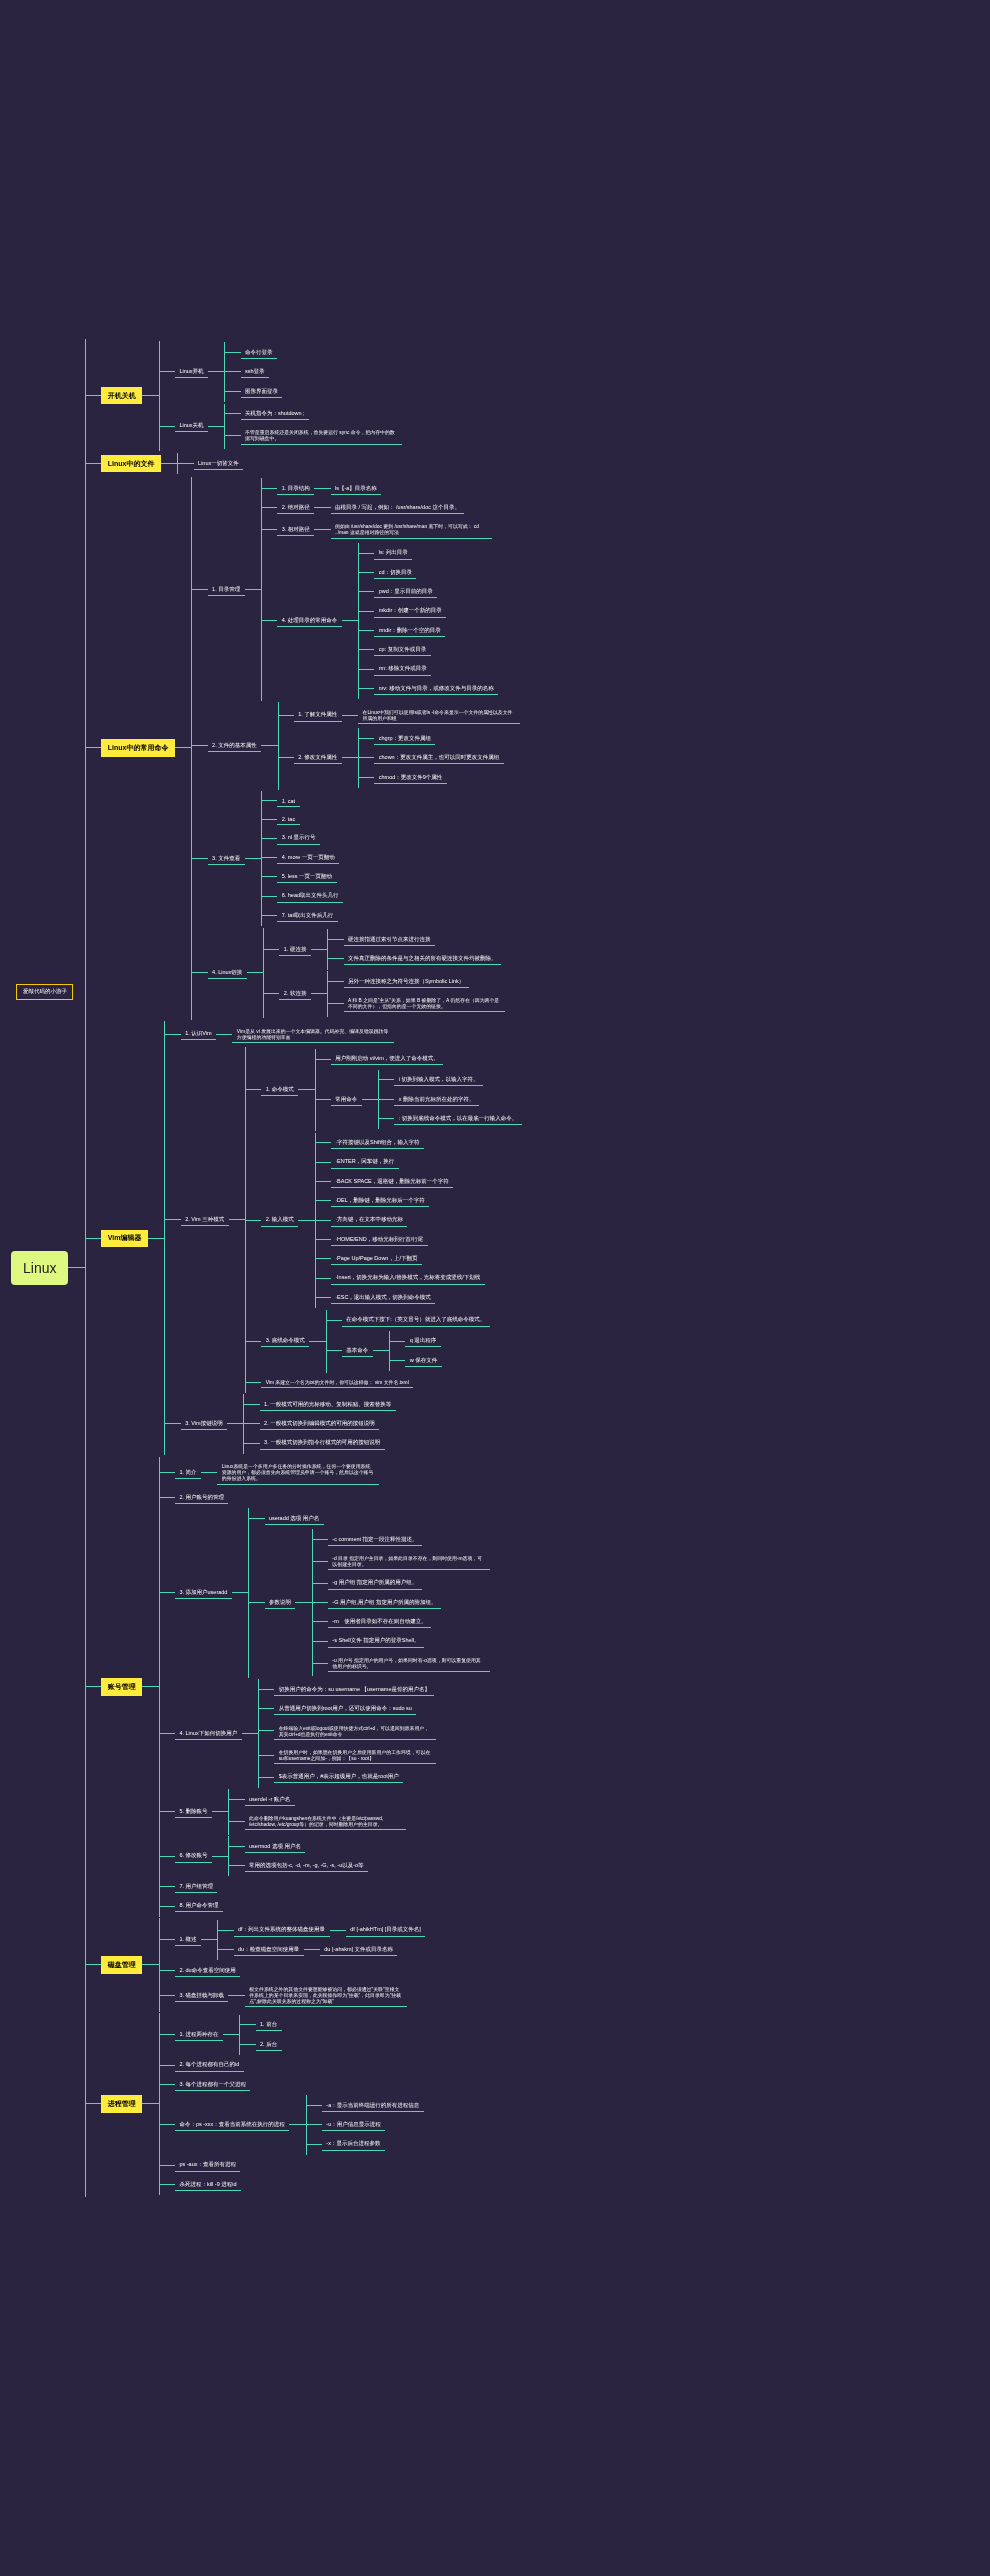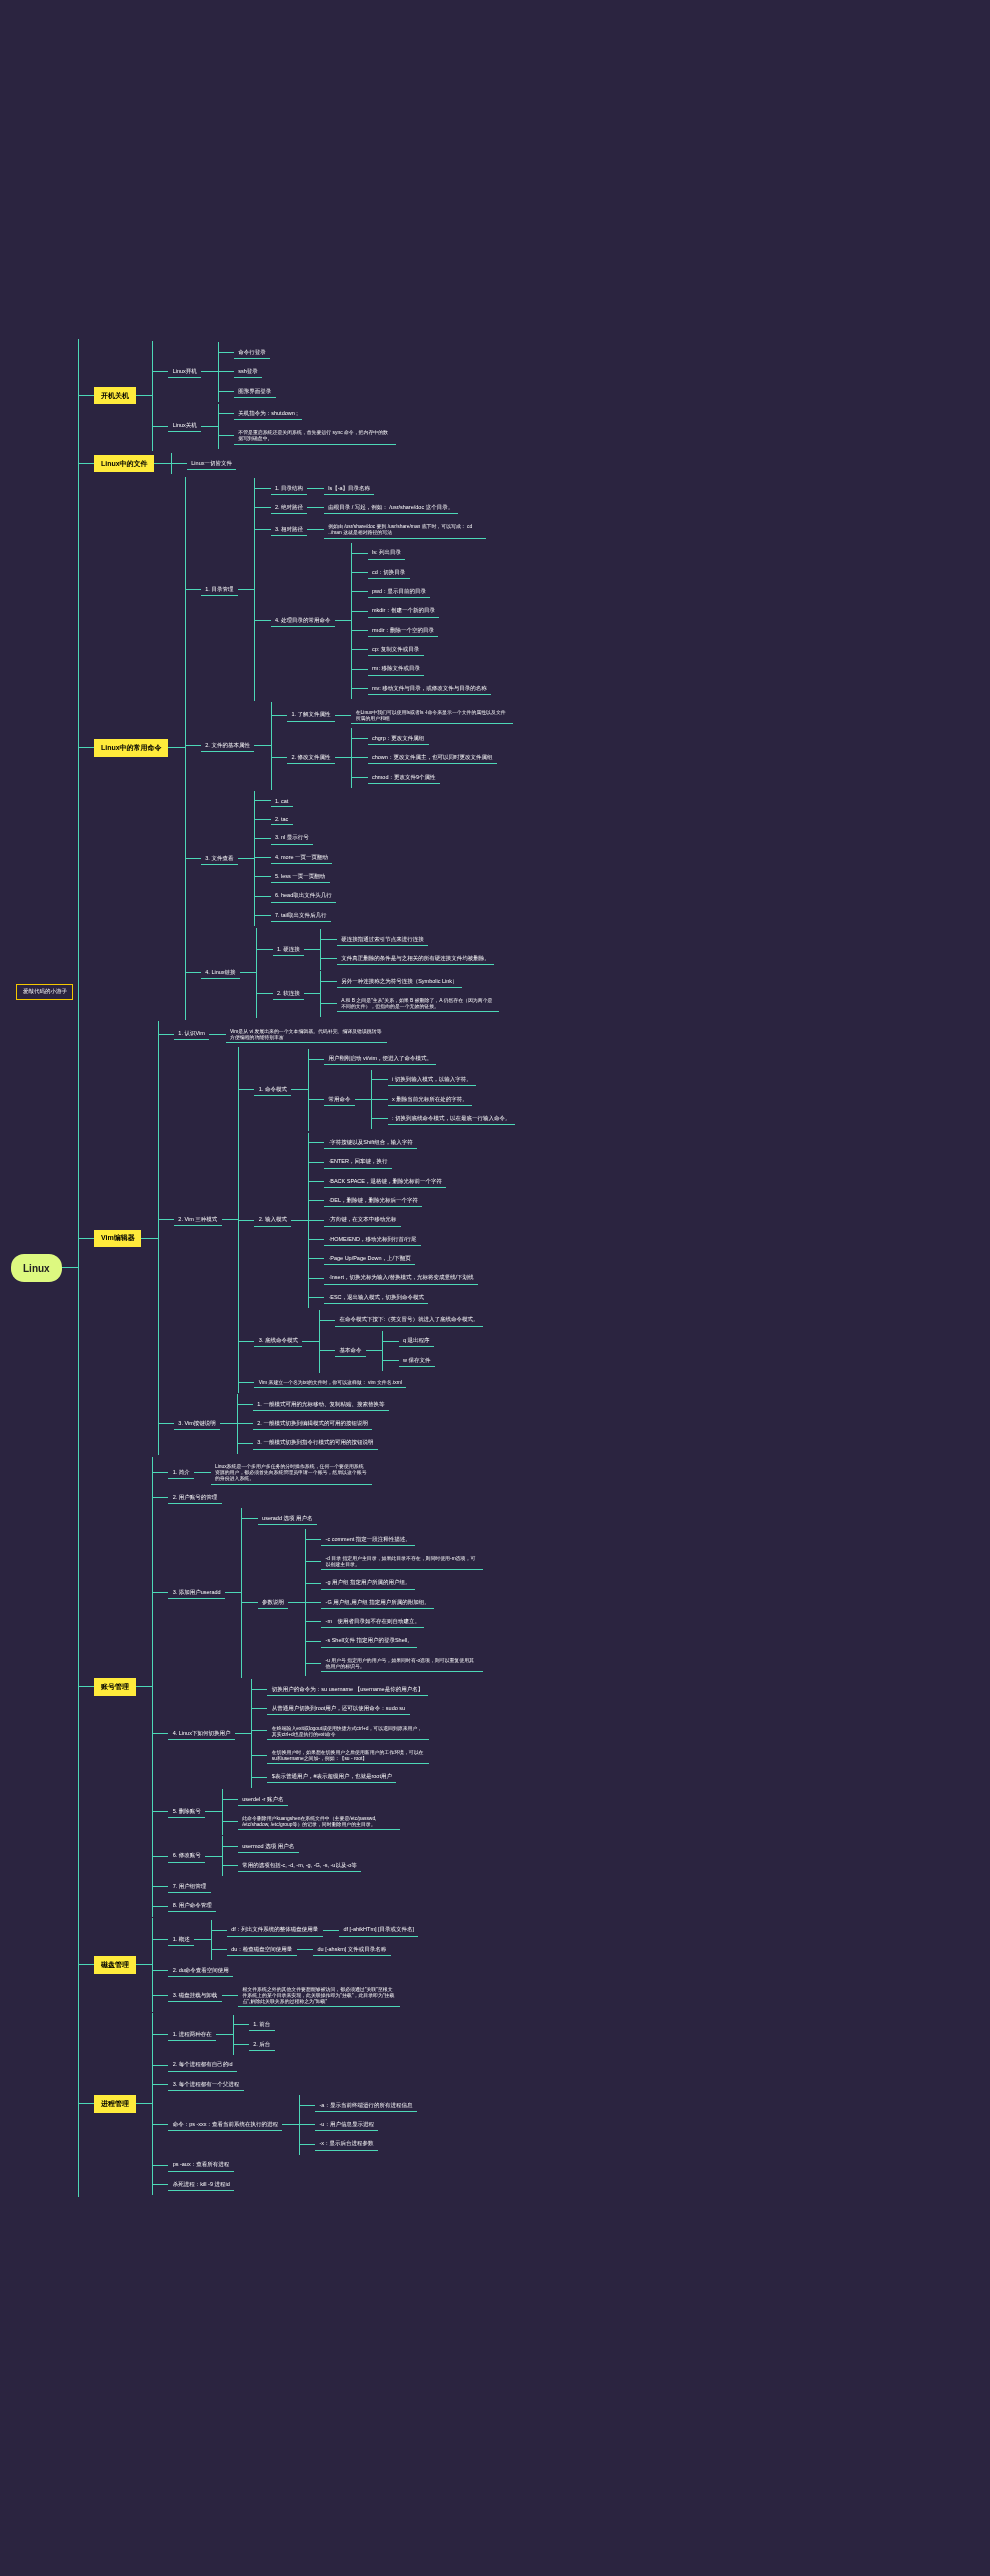--- a/index.html
+++ b/index.html
@@ -1,17 +1,17 @@
 <!DOCTYPE html>
 <html style="font-size:8.7px"><head>
 <meta charset="utf-8">
 <style>
 body{margin:0;background:#2b2440;font:5.5px "Microsoft YaHei",sans-serif;color:#fff;padding:11px}
 .root{display:flex;align-items:center;min-height:2514px}
-.rootlbl{background:#ddf980;color:#222;padding:8.7px 12px;border-radius:13px;font-size:10px;font-weight:bold;flex-shrink:0}
+.rootlbl{background:#ddf980;color:#222;padding:8.7px 12px;border-radius:4px;font-size:14px;font-weight:normal;flex-shrink:0}
 .author{position:absolute;left:16.4px;top:984px;background:#2b2440;border:1.1px solid #f5c800;color:#fff;padding:3.3px 5.5px;font-size:5.5px}
 .conn{width:16.4px;height:0.5px;border-top:0.5px solid #4dd8b7;flex-shrink:0}
 .lbl{padding:2.2px 4.4px;border-bottom:0.5px solid #4dd8b7;white-space:nowrap;margin:2.7px 0;font-size:5.5px;flex-shrink:0}
 .lbl.y{background:#ffeb3b;color:#000;font-weight:bold;padding:3.8px 6.6px;border:none;font-size:7px}
 .lbl.w{max-width:153px;white-space:normal;font-size:4.9px}
 .children{display:flex;flex-direction:column}
 ul{list-style:none;margin:0;padding:0}
 li{display:flex;align-items:center;margin:1.6px 0}
 li::before{content:'';width:15.3px;height:0.5px;border-top:0.5px solid #4dd8b7;flex-shrink:0}
 </style>

